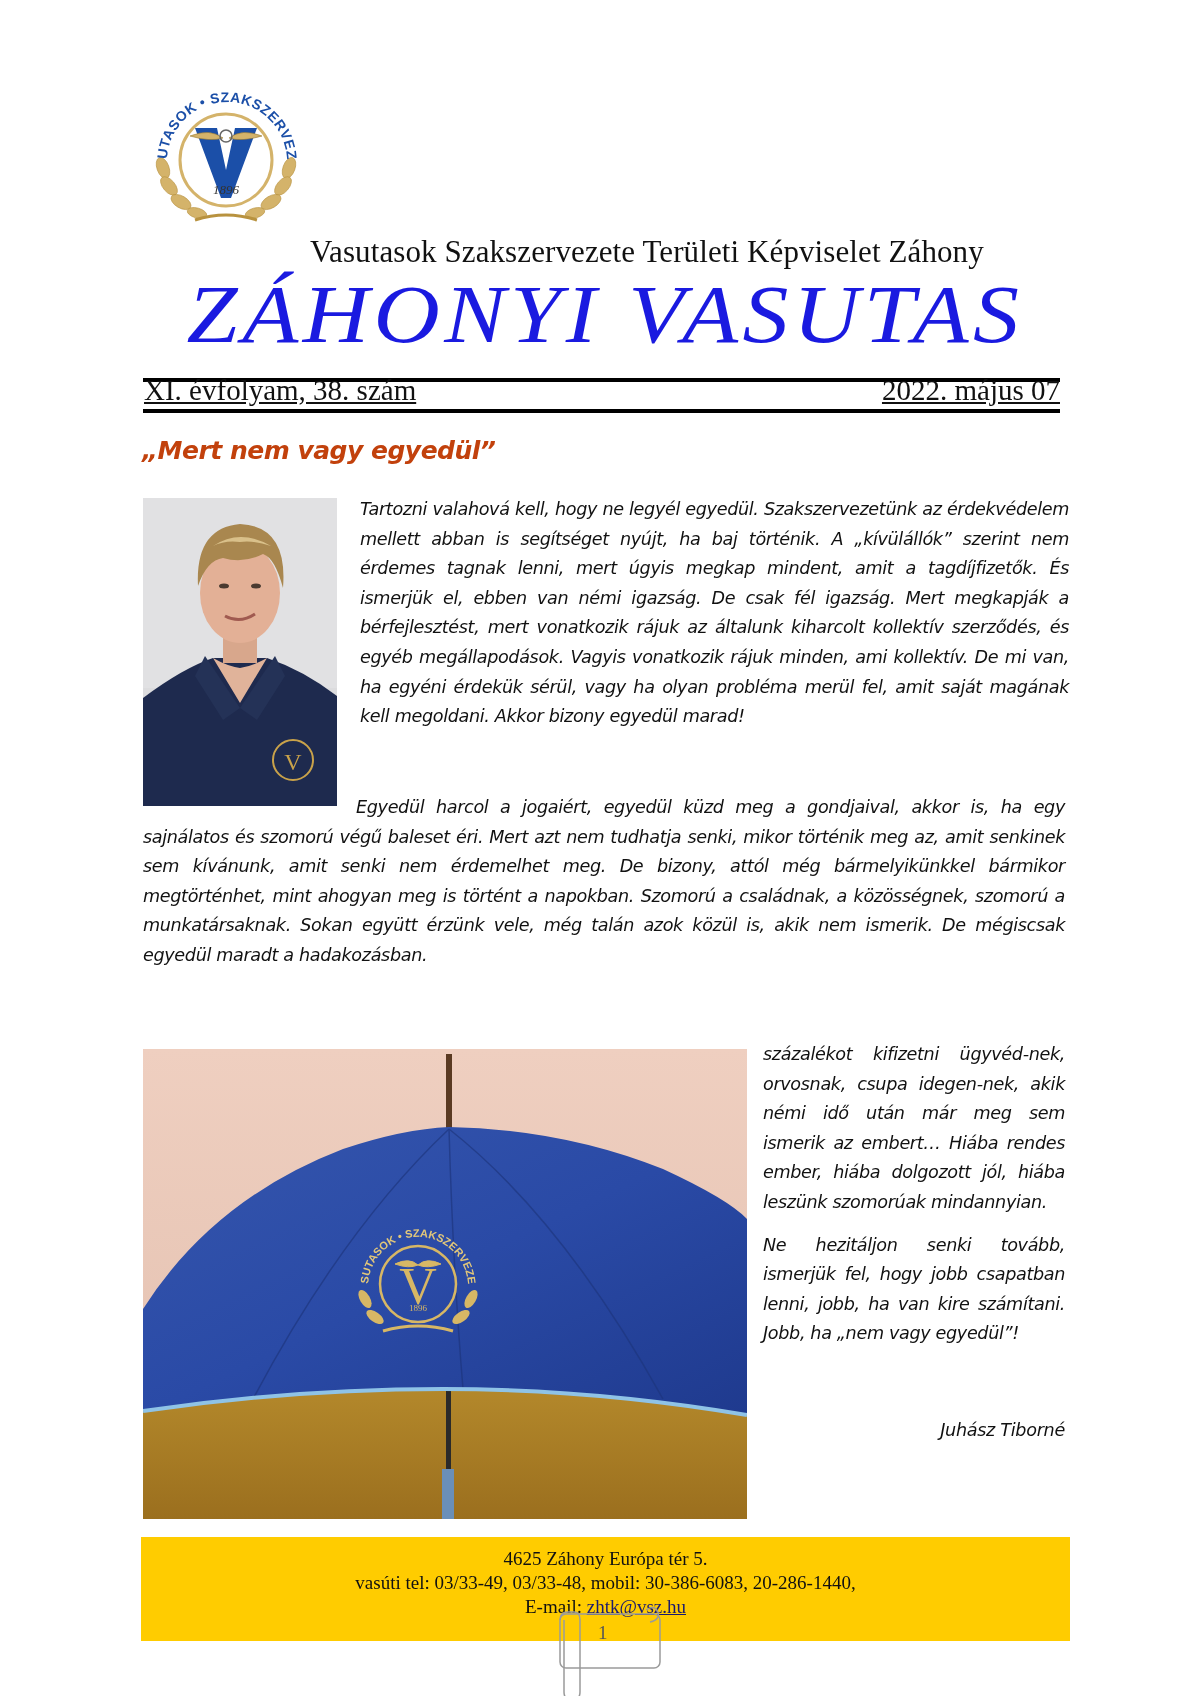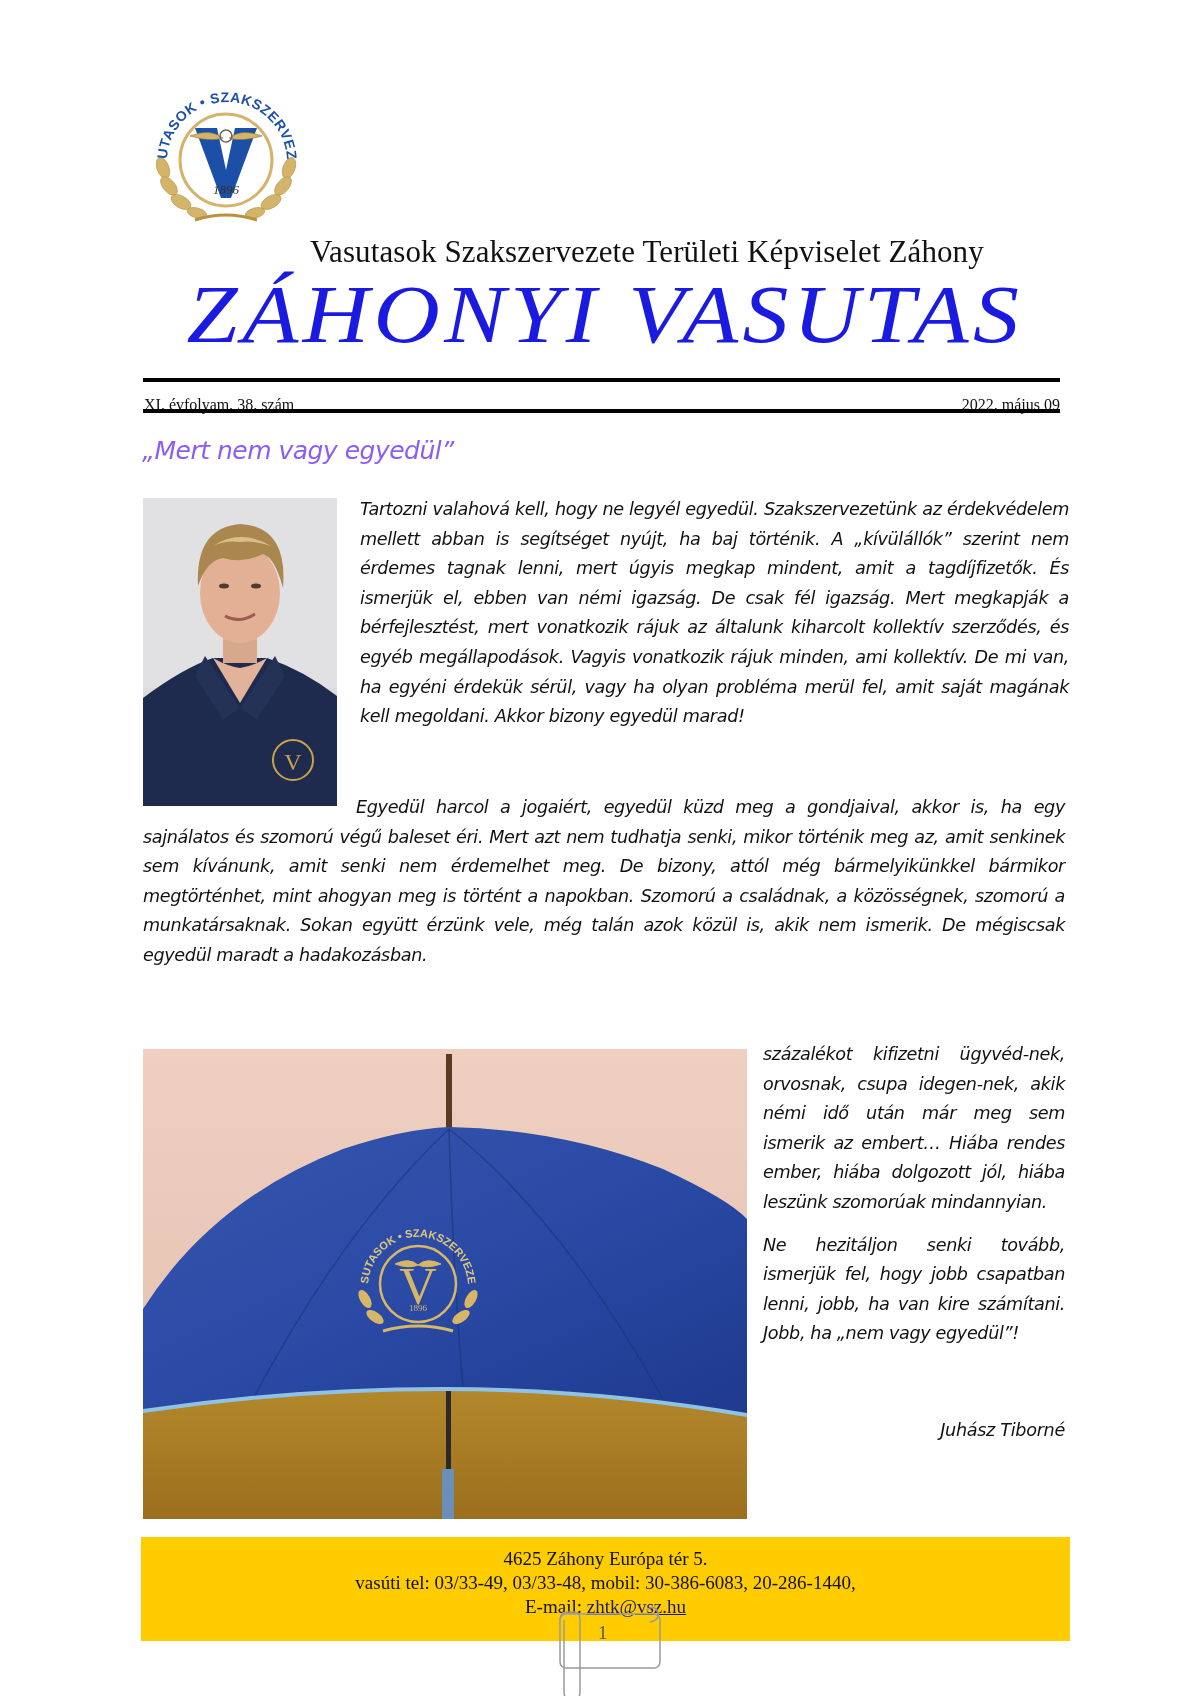--- a/index.html
+++ b/index.html
@@ -19,31 +19,31 @@
     position: absolute; left: 140px; top: 268px; width: 930px; text-align: center;
     font-family: "Liberation Serif", serif; font-style: italic; font-size: 82px;
     color: #1a1ae0; letter-spacing: 4px; transform: scaleX(1.12); transform-origin: center;
     white-space: nowrap;
   }
 
   .rule { position: absolute; left: 143px; width: 917px; background: #000; }
   .rule.top { top: 378px; height: 4px; }
   .rule.bottom { top: 409px; height: 4px; }
   .issue-left, .issue-right {
-    position: absolute; top: 396px; font-family: "Liberation Serif", serif; font-size: 16px; color: #111;
+    position: absolute; top: 374px; font-family: "Liberation Serif", serif; font-size: 29px; color: #111;
     white-space: nowrap;
     text-decoration: underline;
   }
   .issue-left { left: 144px; }
   .issue-right { right: 140px; }
 
   .article-title {
     position: absolute; left: 142px; top: 436px;
-    font-family: "DejaVu Sans", sans-serif; font-style: italic; font-weight: normal;
-    font-size: 25px; color: #8b5cf6; white-space: nowrap; letter-spacing: -0.5px;
+    font-family: "DejaVu Sans", sans-serif; font-style: italic; font-weight: bold;
+    font-size: 25px; color: #c2410c; white-space: nowrap; letter-spacing: -0.5px;
   }
 
   .text {
     font-family: "DejaVu Sans", sans-serif; font-style: italic; font-size: 17.6px;
     line-height: 29.6px; color: #111; text-align: justify; letter-spacing: -0.35px;
   }
 
   .portrait {
     position: absolute; left: 143px; top: 498px; width: 194px; height: 308px; overflow: hidden;
   }
@@ -111,21 +111,21 @@
     </g>
     <text x="81" y="124" text-anchor="middle" font-family="Liberation Serif, serif" font-style="italic" font-size="13" fill="#333">1896</text>
   </svg>
 
   <div class="org-line">Vasutasok Szakszervezete Területi Képviselet Záhony</div>
 
   <div class="masthead">ZÁHONYI VASUTAS</div>
 
   <div class="rule top"></div>
   <div class="issue-left">XI. évfolyam, 38. szám</div>
-  <div class="issue-right">2022. május 09</div>
+  <div class="issue-right">2022. május 07</div>
   <div class="rule bottom"></div>
 
   <div class="article-title">„Mert nem vagy egyedül”</div>
 
   <svg class="portrait" viewBox="0 0 194 308" preserveAspectRatio="none">
     <rect width="194" height="308" fill="#dcdcde"></rect>
     <rect y="0" width="194" height="190" fill="#e1e1e3"></rect>
 
     <path d="M0 200 Q40 170 70 160 L124 160 Q160 172 194 198 L194 308 L0 308 Z" fill="#1e2a4e"></path>
     <path d="M70 160 L97 205 L124 160 Q110 168 97 170 Q84 168 70 160 Z" fill="#e0b39a"></path>

